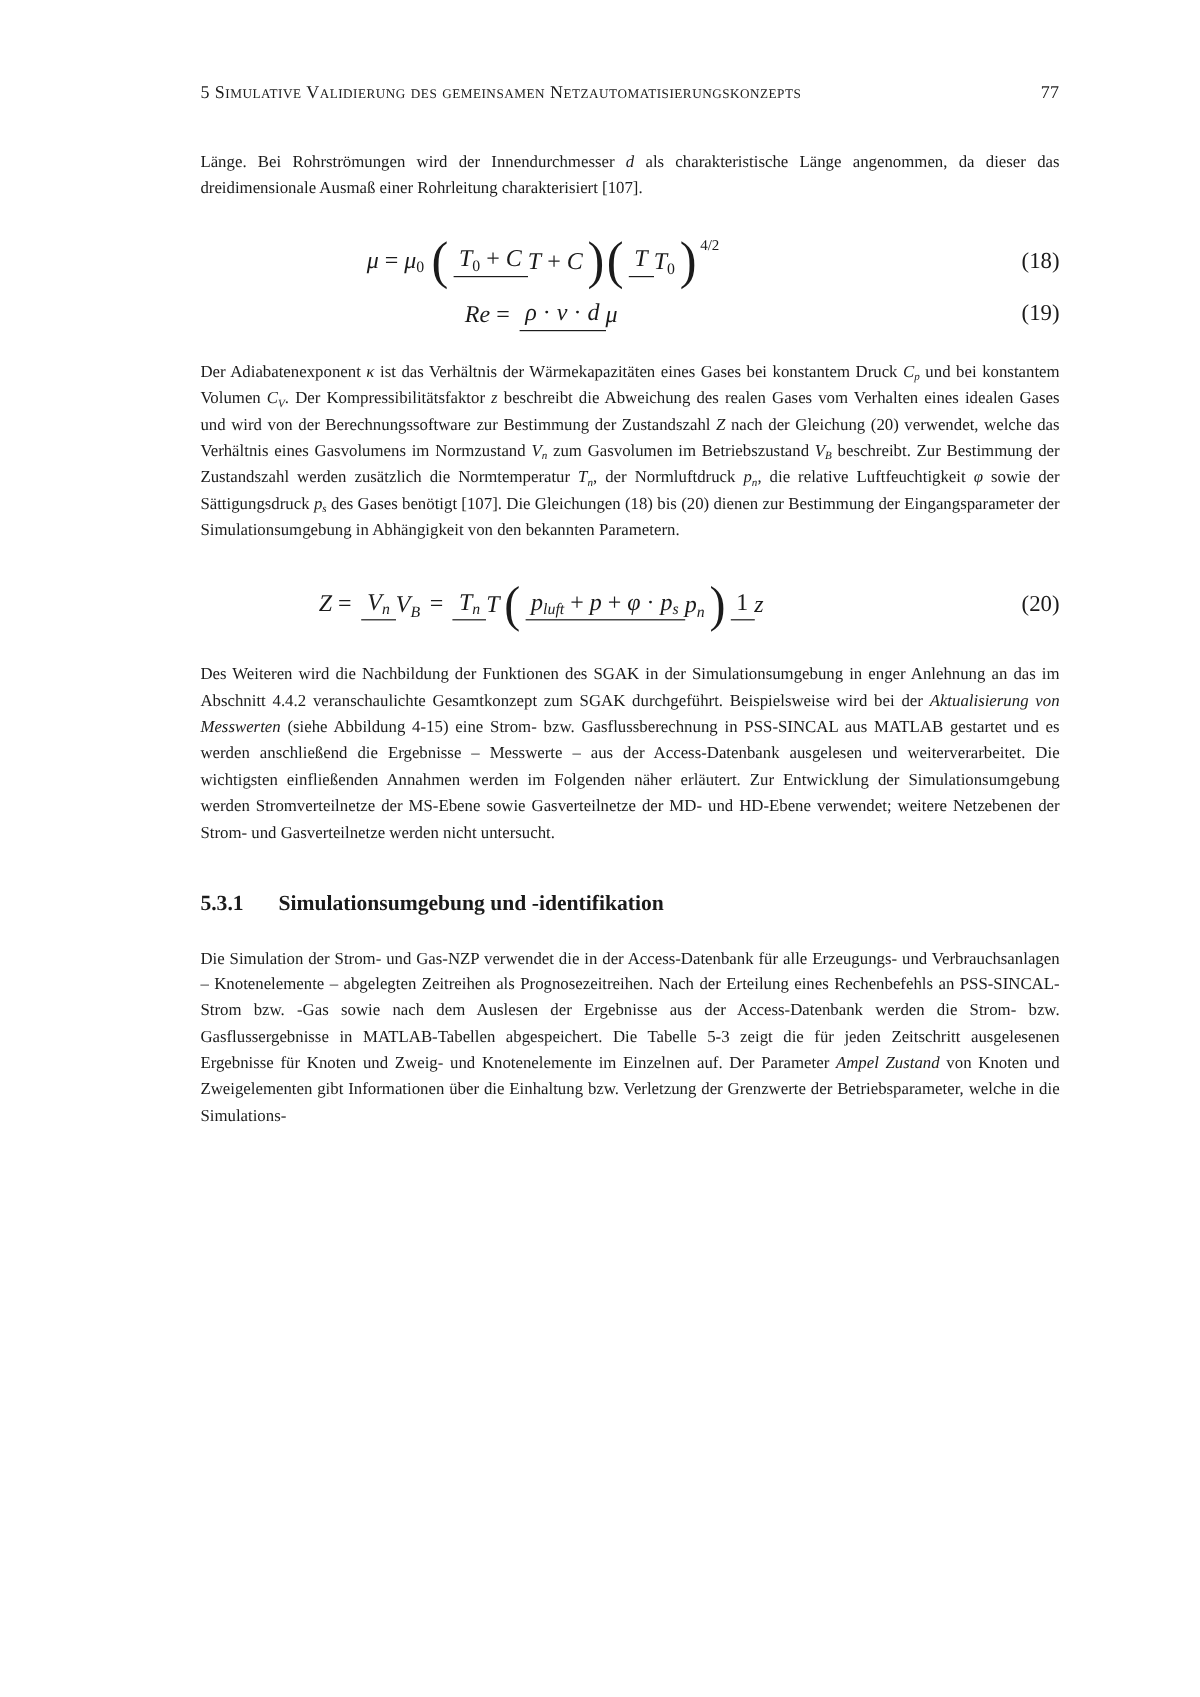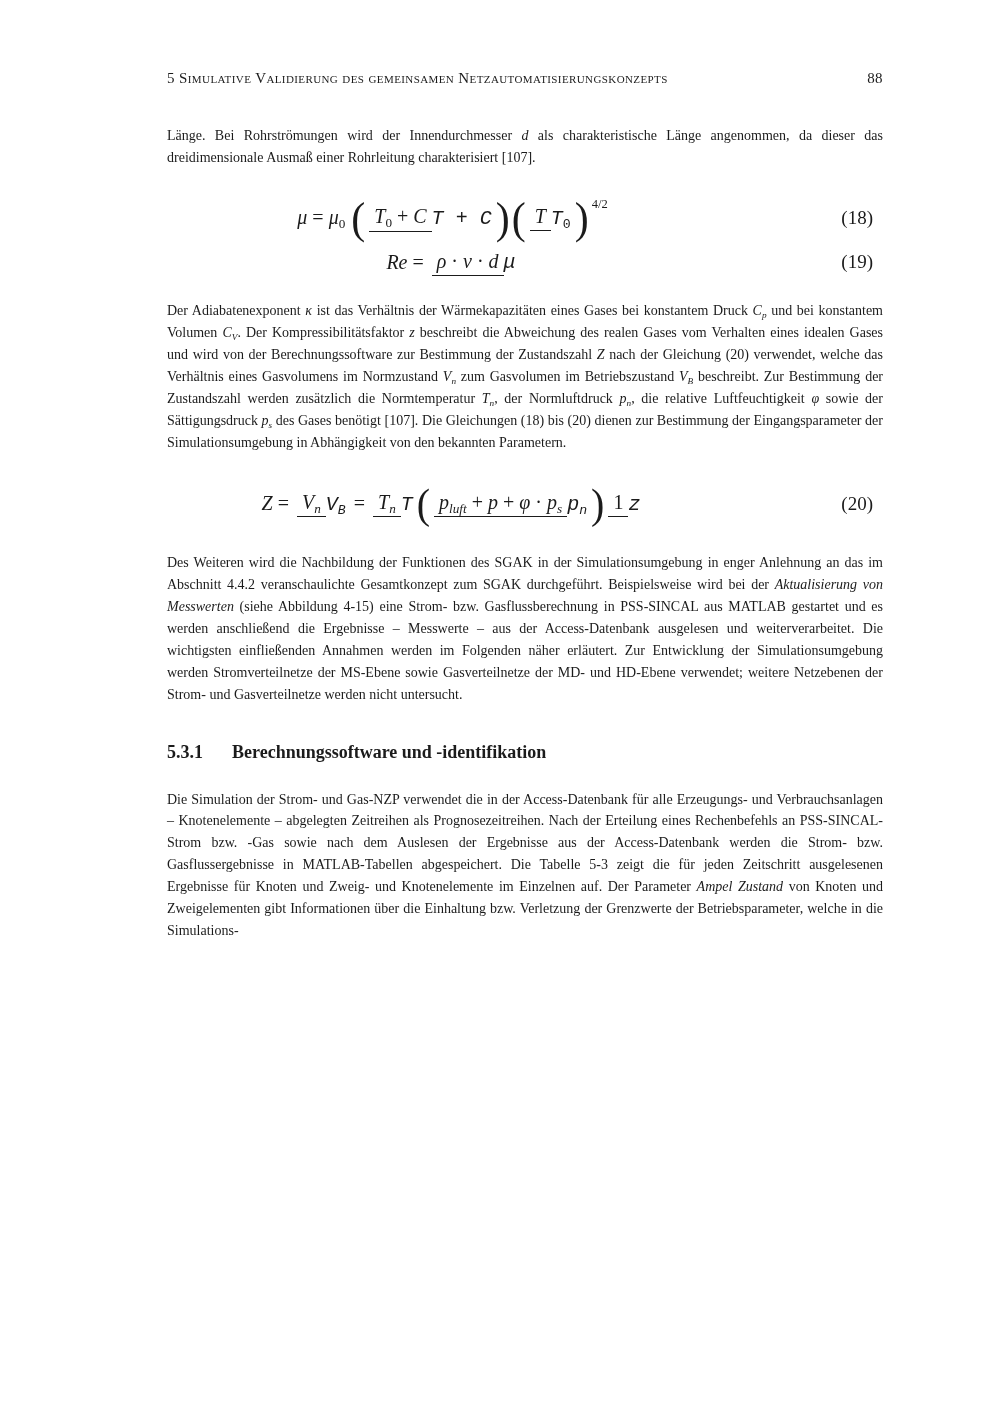--- a/index.html
+++ b/index.html
@@ -68,38 +68,38 @@
     align-items: center;
     text-align: center;
     margin: 0 3px;
     line-height: 1.25;
   }
   .frac .top {
     border-bottom: 1.4px solid #1b1b1b;
     padding: 0 5px 1px;
     white-space: pre;
   }
-  .frac .bot { padding-top: 1px; white-space: pre; font-family: Liberation Mono, monospace; }
+  .frac .bot { padding-top: 1px; white-space: pre; }
   .bp {
     font-size: 42px;
     line-height: 1;
     font-weight: 400;
     margin: 0 1px;
     transform: scaleY(1.05);
   }
   .bp-small { font-size: 40px; }
   .exp {
     font-size: 12.5px;
     align-self: flex-start;
     margin-top: 0px;
     margin-left: 2px;
   }
   .eq-number {
     position: absolute;
-    right: 10px;
+    right: 0;
     top: 50%;
     transform: translateY(-50%);
     font-size: 19px;
   }
 
   
   h2.sec {
     display: flex;
     font-size: 18px;
     font-weight: bold;
@@ -107,21 +107,21 @@
   }
   .sec-num { width: 65px; flex: 0 0 auto; }
 </style>
 </head>
 <body>
 
 <div class="page">
 
   <header class="running-header">
     <span class="rh-title">5 Simulative Validierung des gemeinsamen Netzautomatisierungskonzepts</span>
-    <span class="rh-page">88</span>
+    <span class="rh-page">77</span>
   </header>
 
   <p class="body first"><span>Länge. Bei Rohrströmungen wird der Innendurchmesser </span><span class="it">d</span><span> als charakteristische Länge angenommen, da dieser das dreidimensionale Ausmaß einer Rohrleitung charakterisiert [107].</span></p>
 
   <div class="eq-line eq18-line">
     <span class="eq-main">
       <span class="tok"><span class="it">μ</span><span> = </span><span class="it">μ</span><span class="sb">0</span><span> </span></span>
       <span class="bp">(</span>
       <span class="frac">
         <span class="top"><span class="it">T</span><span class="sb">0</span><span> + </span><span class="it">C</span></span>
@@ -175,18 +175,18 @@
         <span class="bot"><span class="it">z</span></span>
       </span>
     </span>
     <span class="eq-number">(20)</span>
   </div>
 
   <p class="body after-eq"><span>Des Weiteren wird die Nachbildung der Funktionen des SGAK in der Simulationsumgebung in enger Anlehnung an das im Abschnitt 4.4.2 veranschaulichte Gesamtkonzept zum SGAK durchgeführt. Beispielsweise wird bei der </span><span class="it">Aktualisierung von Messwerten</span><span> (siehe Abbildung 4-15) eine Strom- bzw. Gasflussberechnung in PSS-SINCAL aus MATLAB gestartet und es werden anschließend die Ergebnisse – Messwerte – aus der Access-Datenbank ausgelesen und weiterverarbeitet. Die wichtigsten einfließenden Annahmen werden im Folgenden näher erläutert. Zur Entwicklung der Simulationsumgebung werden Stromverteilnetze der MS-Ebene sowie Gasverteilnetze der MD- und HD-Ebene verwendet; weitere Netzebenen der Strom- und Gasverteilnetze werden nicht untersucht.</span></p>
 
   <h2 class="sec">
     <span class="sec-num">5.3.1</span>
-    <span class="sec-title">Berechnungssoftware und -identifikation</span>
+    <span class="sec-title">Simulationsumgebung und -identifikation</span>
   </h2>
 
   <p class="body"><span>Die Simulation der Strom- und Gas-NZP verwendet die in der Access-Datenbank für alle Erzeugungs- und Verbrauchsanlagen – Knotenelemente – abgelegten Zeitreihen als Prognosezeitreihen. Nach der Erteilung eines Rechenbefehls an PSS-SINCAL-Strom bzw. -Gas sowie nach dem Auslesen der Ergebnisse aus der Access-Datenbank werden die Strom- bzw. Gasflussergebnisse in MATLAB-Tabellen abgespeichert. Die Tabelle 5-3 zeigt die für jeden Zeitschritt ausgelesenen Ergebnisse für Knoten und Zweig- und Knotenelemente im Einzelnen auf. Der Parameter </span><span class="it">Ampel Zustand</span><span> von Knoten und Zweigelementen gibt Informationen über die Einhaltung bzw. Verletzung der Grenzwerte der Betriebsparameter, welche in die Simulations-</span></p>
 
 </div>
 
 </body></html>

